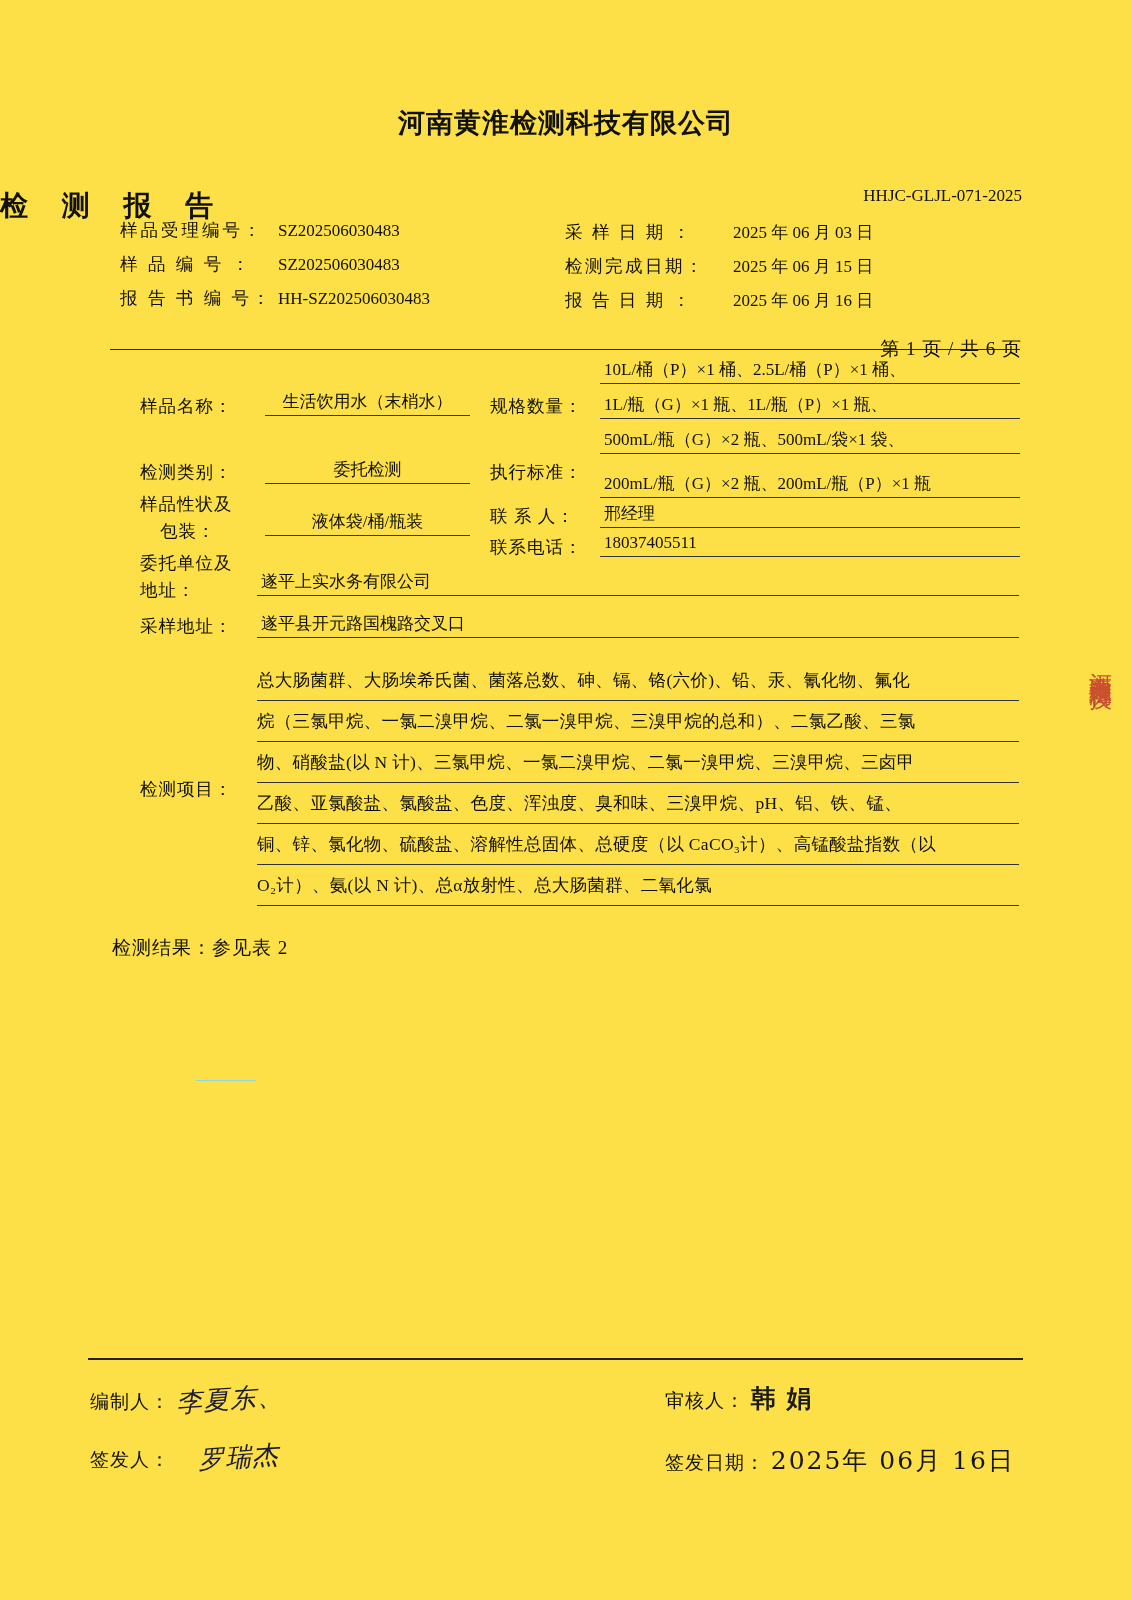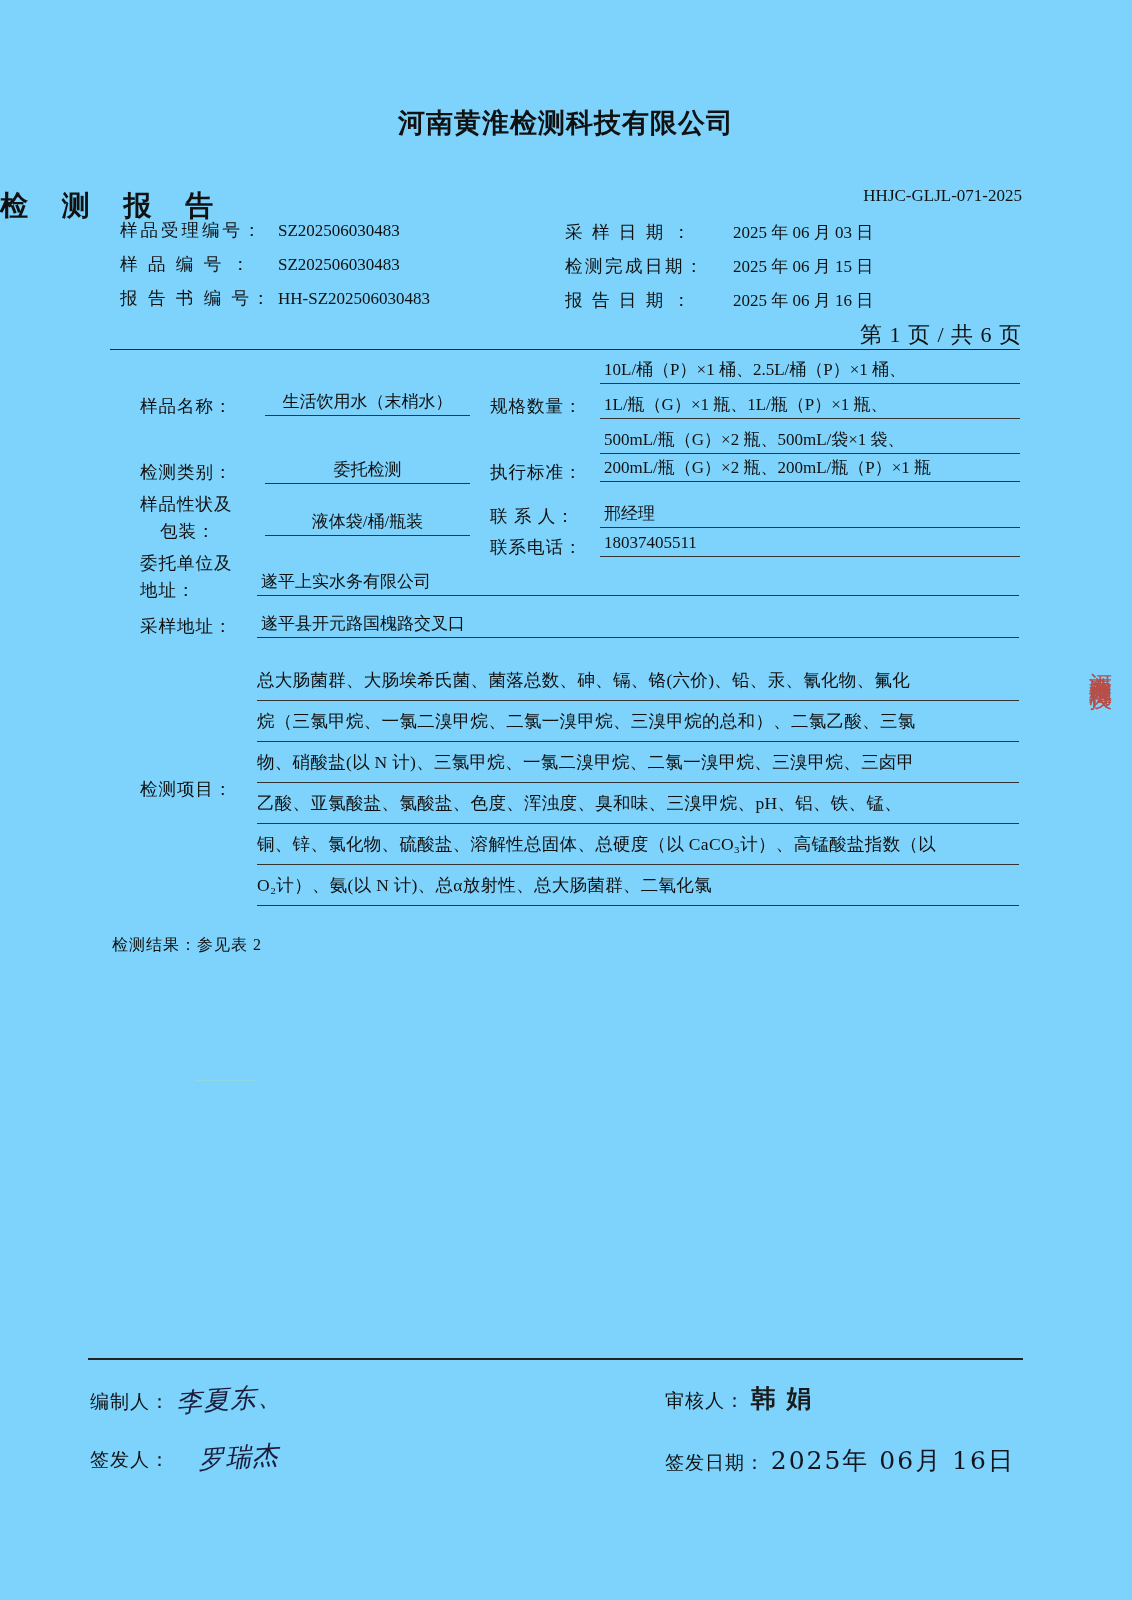--- a/index.html
+++ b/index.html
@@ -13,21 +13,21 @@
     position: relative;
     font-family: "Liberation Serif", serif;
     color: #111;
     overflow: hidden;
   }
   .page {
     position: absolute;
     left: 0; top: 0;
     width: 1132px;
     height: 1600px;
-    background: #7dd3fc;
+    background: #fde047;
   }
   
   .company {
     position: absolute;
     left: 0; top: 105px;
     width: 1132px;
     text-align: center;
     font-size: 27px;
     font-weight: bold;
     letter-spacing: 1px;
@@ -75,22 +75,22 @@
   .meta-label.rlabel {
     width: 168px;
     letter-spacing: 2.5px;
   }
   .meta-val {
     font-size: 17px;
     white-space: nowrap;
   }
   .page-count {
     position: absolute;
-    right: 110px; top: 320px;
-    font-size: 22px;
+    right: 110px; top: 336px;
+    font-size: 19px;
     letter-spacing: 1px;
   }
   .hr-top {
     position: absolute;
     left: 110px; top: 349px;
     width: 910px;
     border-top: 1.6px solid #222;
   }
   .ul {
     border-bottom: 1.1px solid #333;
@@ -120,21 +120,21 @@
     height: 41px;
     box-sizing: border-box;
     white-space: nowrap;
     overflow: hidden;
     letter-spacing: 0.3px;
   }
   .result-line {
     position: absolute;
     left: 112px;
     top: 935px;
-    font-size: 16px;
+    font-size: 19px;
     letter-spacing: 1px;
   }
   
   .stray {
     position: absolute;
     left: 196px; top: 1080px;
     width: 60px;
     border-top: 1.5px solid #8fd8e0;
   }
   
@@ -229,21 +229,21 @@
   </div>
 
   <div class="page-count">第 1 页 / 共 6 页</div>
   <div class="hr-top"></div>
 
   <div class="lbl" style="left:490px; top:394px;">规格数量：</div>
   <div class="cell" style="left:600px; top:356px; width:420px;">
     <div class="ul">10L/桶（P）×1 桶、2.5L/桶（P）×1 桶、</div>
     <div class="ul" style="margin-top:7px;">1L/瓶（G）×1 瓶、1L/瓶（P）×1 瓶、</div>
     <div class="ul" style="margin-top:7px;">500mL/瓶（G）×2 瓶、500mL/袋×1 袋、</div>
-    <div class="ul" style="margin-top:0;font-family:Liberation Serif, serif;">200mL/瓶（G）×2 瓶、200mL/瓶（P）×1 瓶</div>
+    <div class="ul" style="margin-top:16px;font-family:Liberation Serif, serif;">200mL/瓶（G）×2 瓶、200mL/瓶（P）×1 瓶</div>
   </div>
 
   <div class="lbl" style="left:140px; top:394px;">样品名称：</div>
   <div class="cell ul center" style="left:265px; top:388px; width:205px;">生活饮用水（末梢水）</div>
 
   <div class="lbl" style="left:140px; top:460px;">检测类别：</div>
   <div class="cell ul center" style="left:265px; top:456px; width:205px;">委托检测</div>
 
   <div class="lbl" style="left:490px; top:460px;">执行标准：</div>
 

